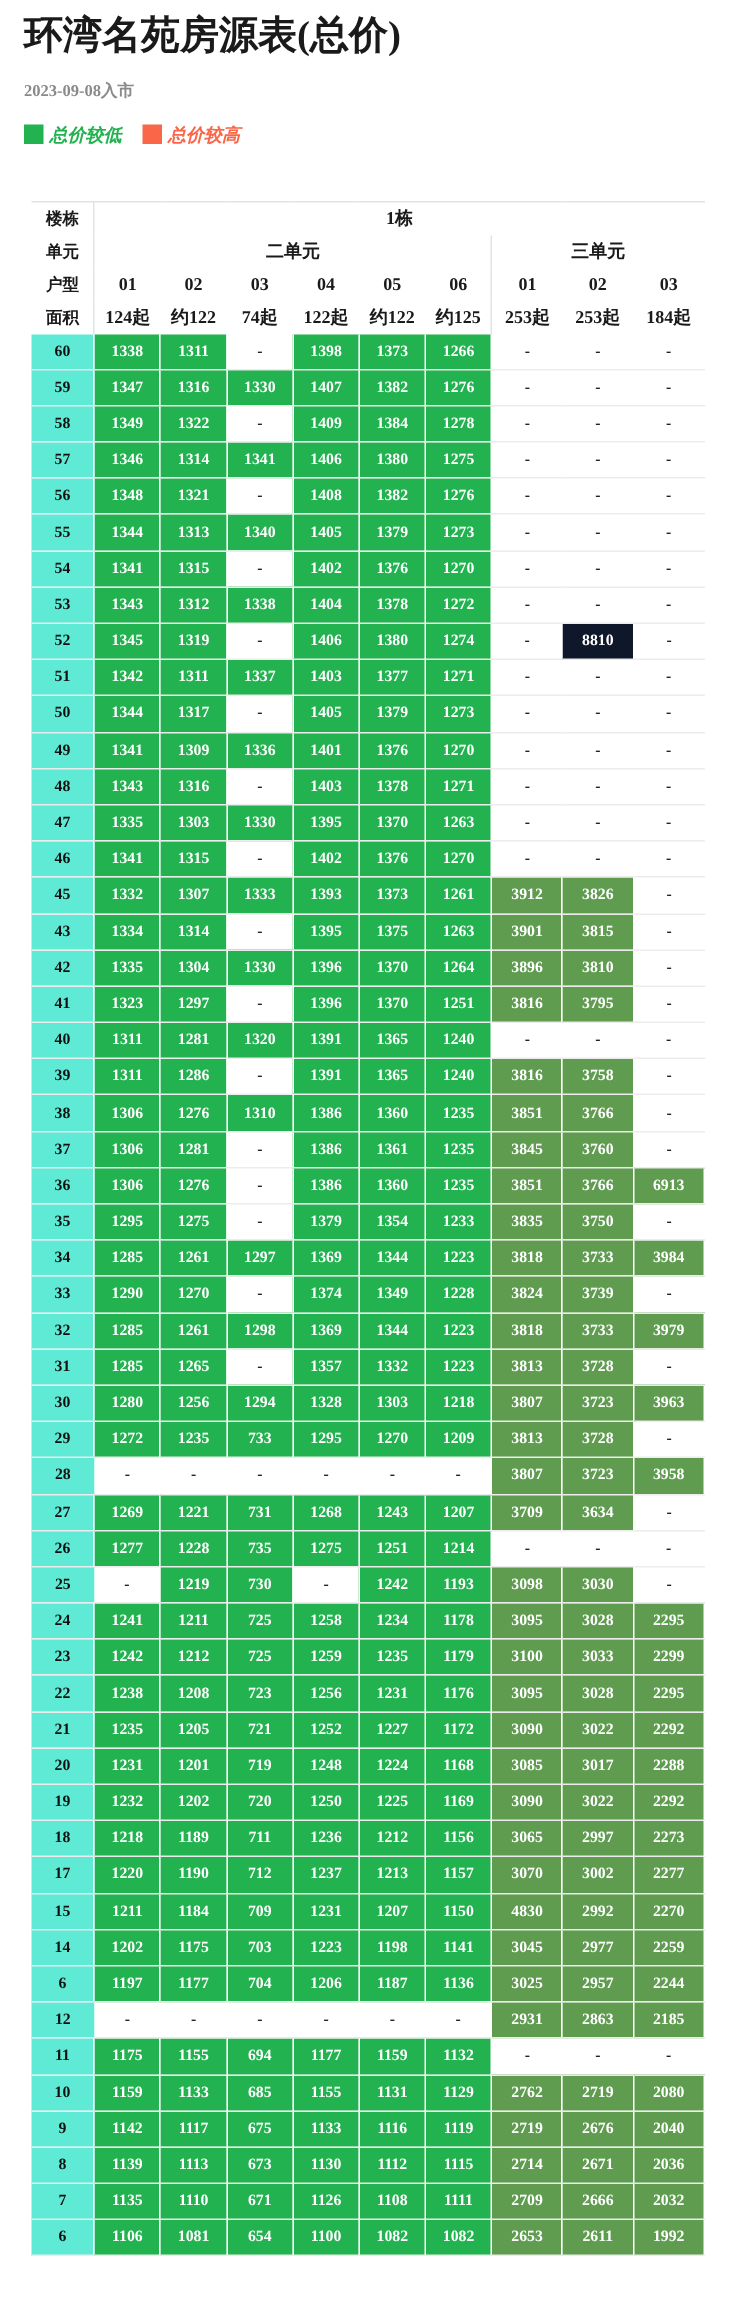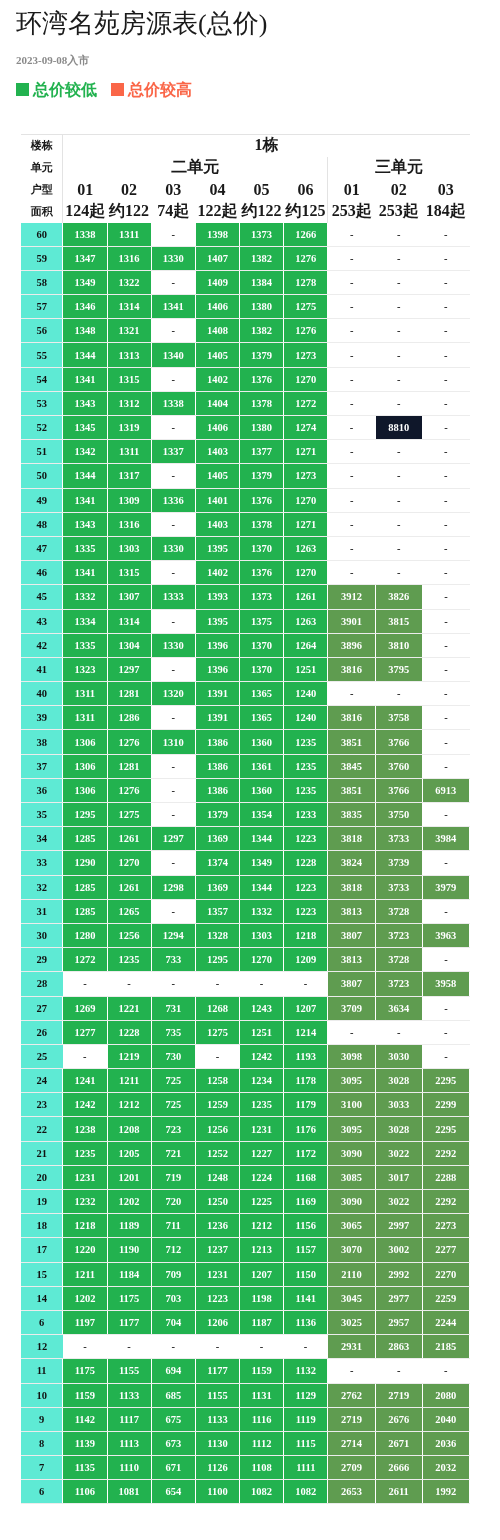--- a/index.html
+++ b/index.html
@@ -7,21 +7,21 @@
   body{
     width:500px;
     background:#ffffff;
     font-family:"Liberation Serif","DejaVu Serif",serif;
     -webkit-font-smoothing:antialiased;
   }
   .page{width:500px;box-sizing:border-box;padding:0;}
 
   .title{
     font-size:26px;
-    font-weight:400;
+    font-weight:700;
     color:#1a1a1a;
     margin:8px 0 12px 16px;
     letter-spacing:0px;
     line-height:1.25;
   }
   .subtitle{
     font-size:11px;
     font-weight:700;
     color:#8a8a8a;
     margin:6px 17px 0 16px;
@@ -30,21 +30,21 @@
 
   .legend{
     margin:14px 0 0 16px;
     display:flex;
     align-items:center;
     gap:14px;
     height:16px;
   }
   .legend-item{display:flex;align-items:center;gap:4px;}
   .swatch{width:13px;height:13px;display:inline-block;}
-  .legend-label{font-size:16px;font-weight:700;line-height:1;}
+  .legend-label{font-size:12px;font-weight:700;line-height:1;font-style:italic;}
 
   .table-wrap{margin:36px 0 0 0;padding:0 16px 14px 21px;}
   table.grid{
     border-collapse:collapse;
     width:449px;
     table-layout:fixed;
     font-size:10.5px;
   }
   table.grid td,table.grid th{
     padding:0;
@@ -52,21 +52,21 @@
     text-align:center;
     vertical-align:middle;
     border:0;
   }
   
   .hdr td{
     height:22px;
     border-bottom:1px solid #e3e3e3;
     font-weight:700;
     color:#1a1a1a;
-    font-size:16px;
+    font-size:12px;
     background:#fff;
   }
   .hdr td.lbl{
     border-right:1px solid #e3e3e3;
     font-size:11px;
   }
   .hdr td.span-cell{}
   .hdr tr:first-child td{border-top:1px solid #e3e3e3;text-align:center;}
   .hdr td.unit-sep{border-left:1px solid #e3e3e3;}
 
@@ -700,21 +700,21 @@
             <td class="cell o">2277</td>
           </tr>
           <tr class="drow">
             <td class="floor">15</td>
             <td class="cell g">1211</td>
             <td class="cell g">1184</td>
             <td class="cell g">709</td>
             <td class="cell g">1231</td>
             <td class="cell g">1207</td>
             <td class="cell g">1150</td>
-            <td class="cell o">2110</td>
+            <td class="cell o">4830</td>
             <td class="cell o">2992</td>
             <td class="cell o">2270</td>
           </tr>
           <tr class="drow">
             <td class="floor">14</td>
             <td class="cell g">1202</td>
             <td class="cell g">1175</td>
             <td class="cell g">703</td>
             <td class="cell g">1223</td>
             <td class="cell g">1198</td>

